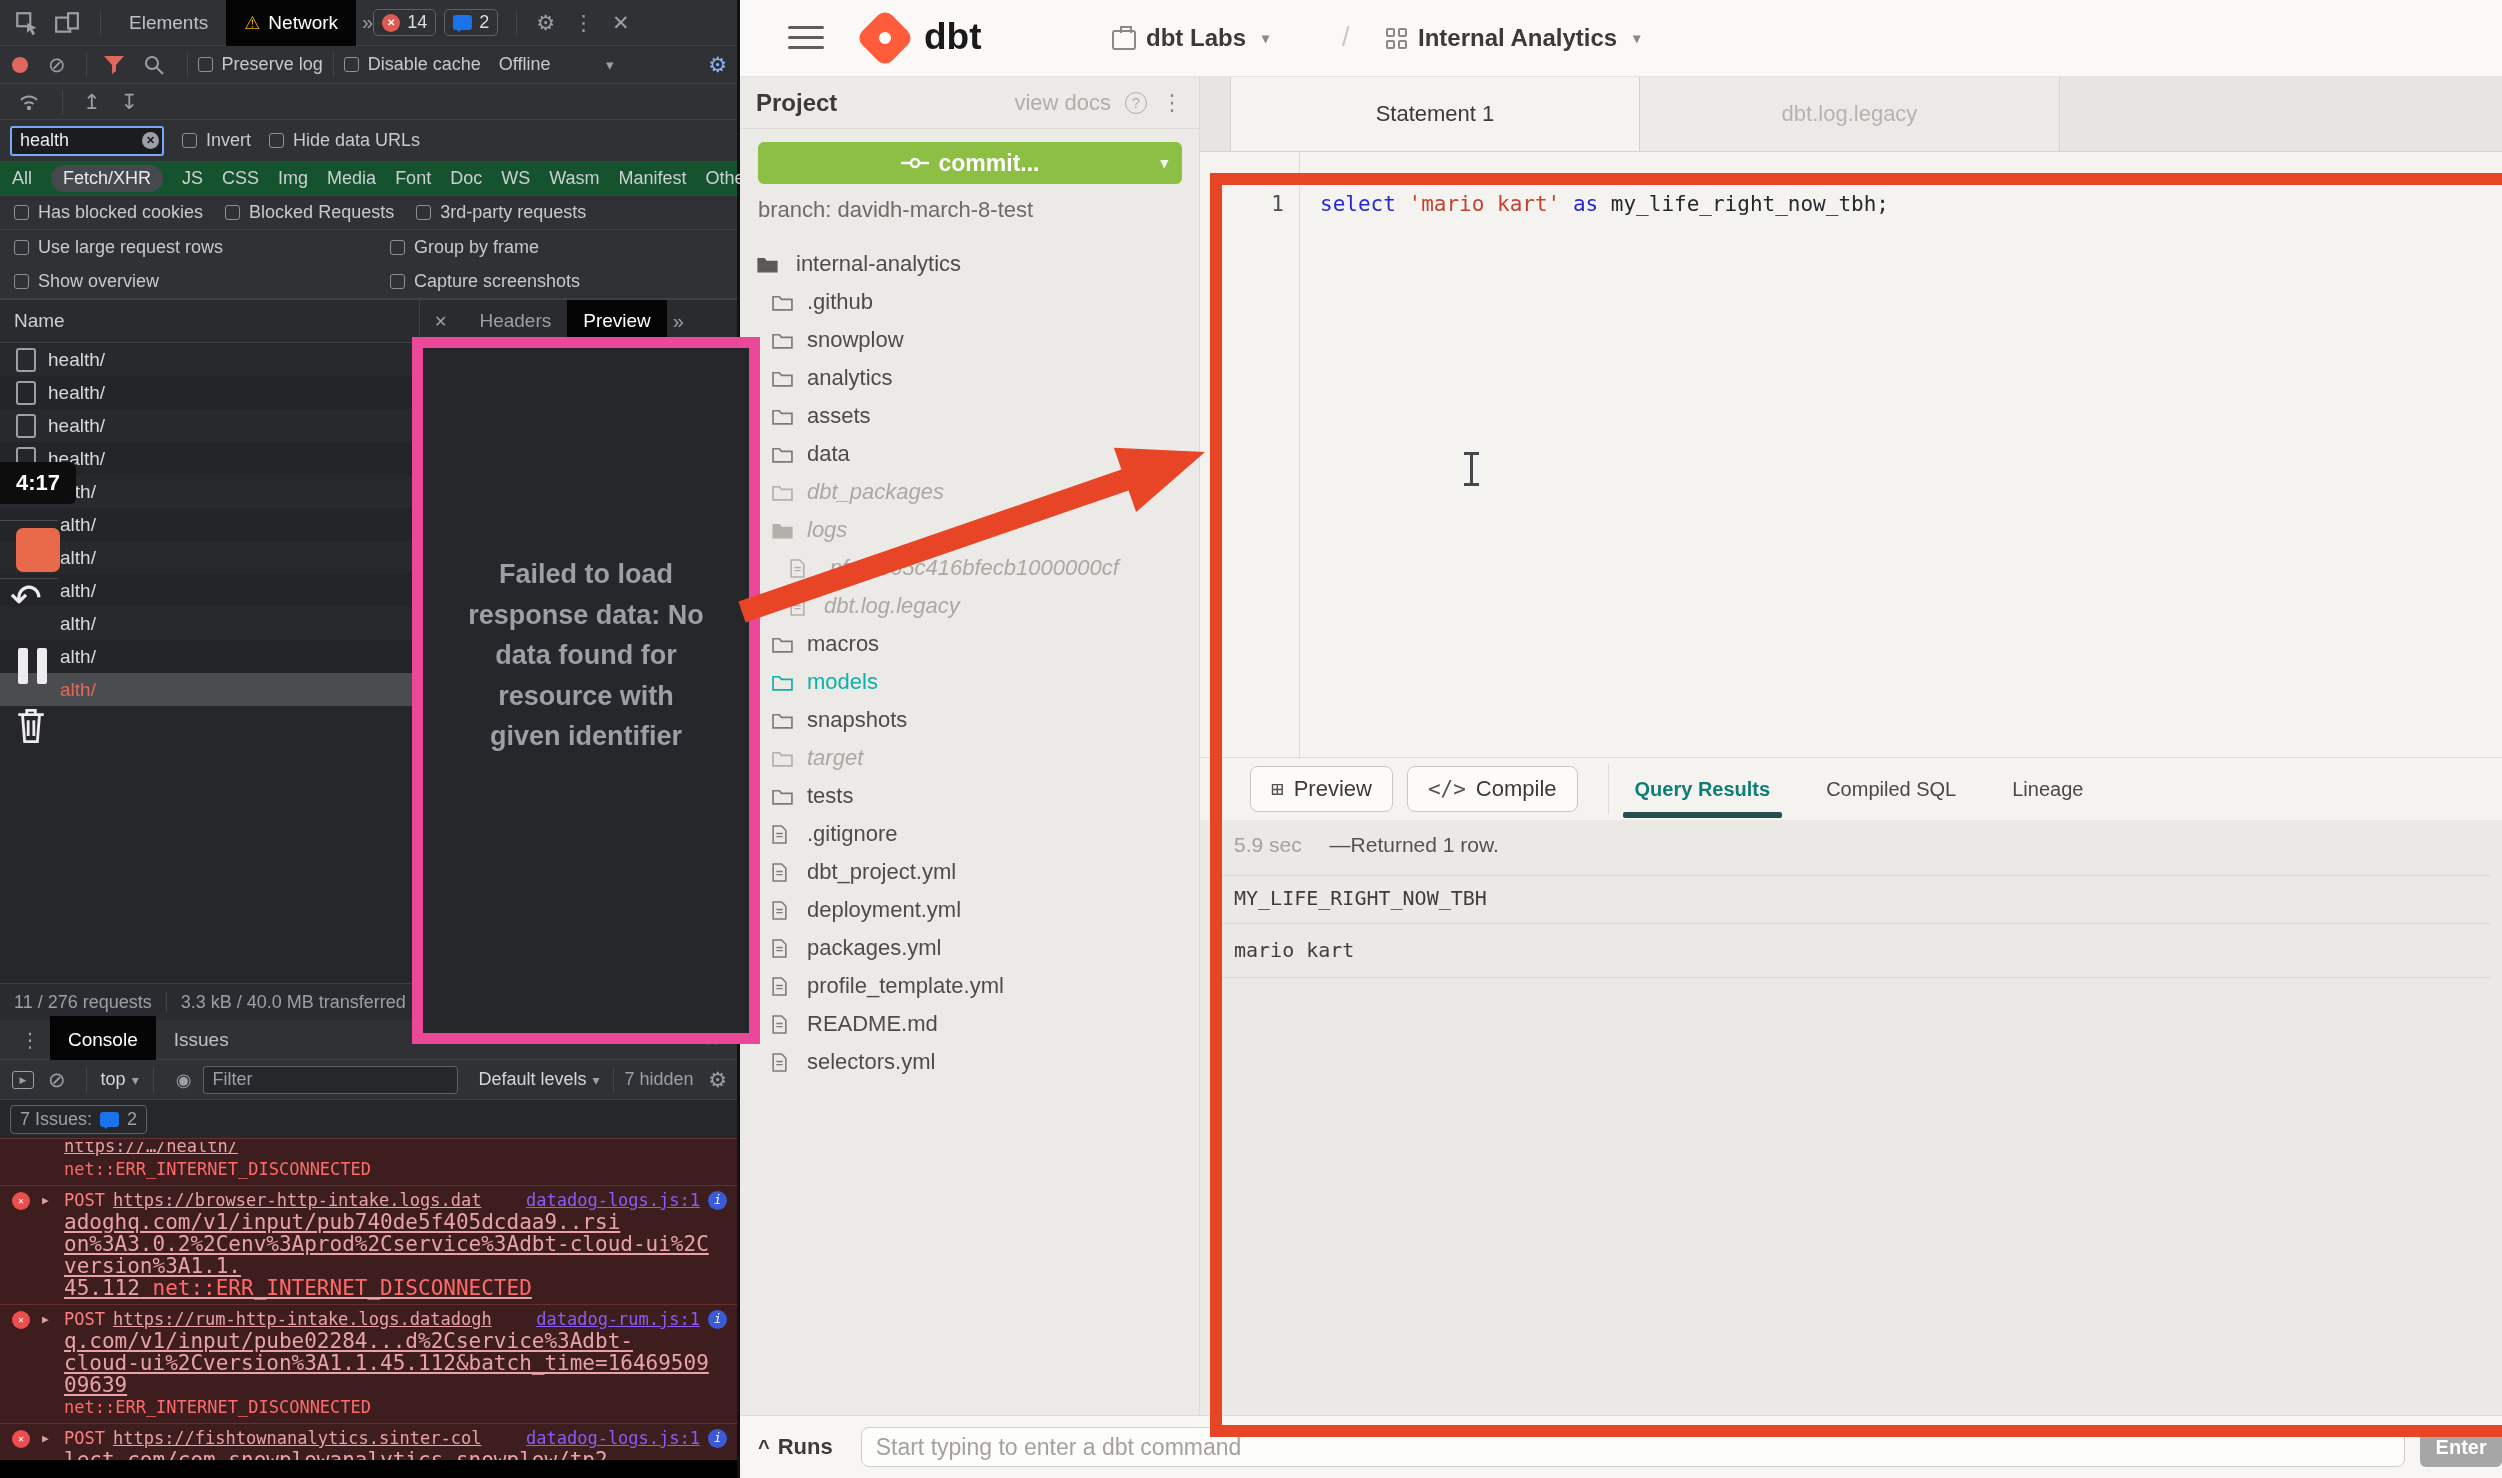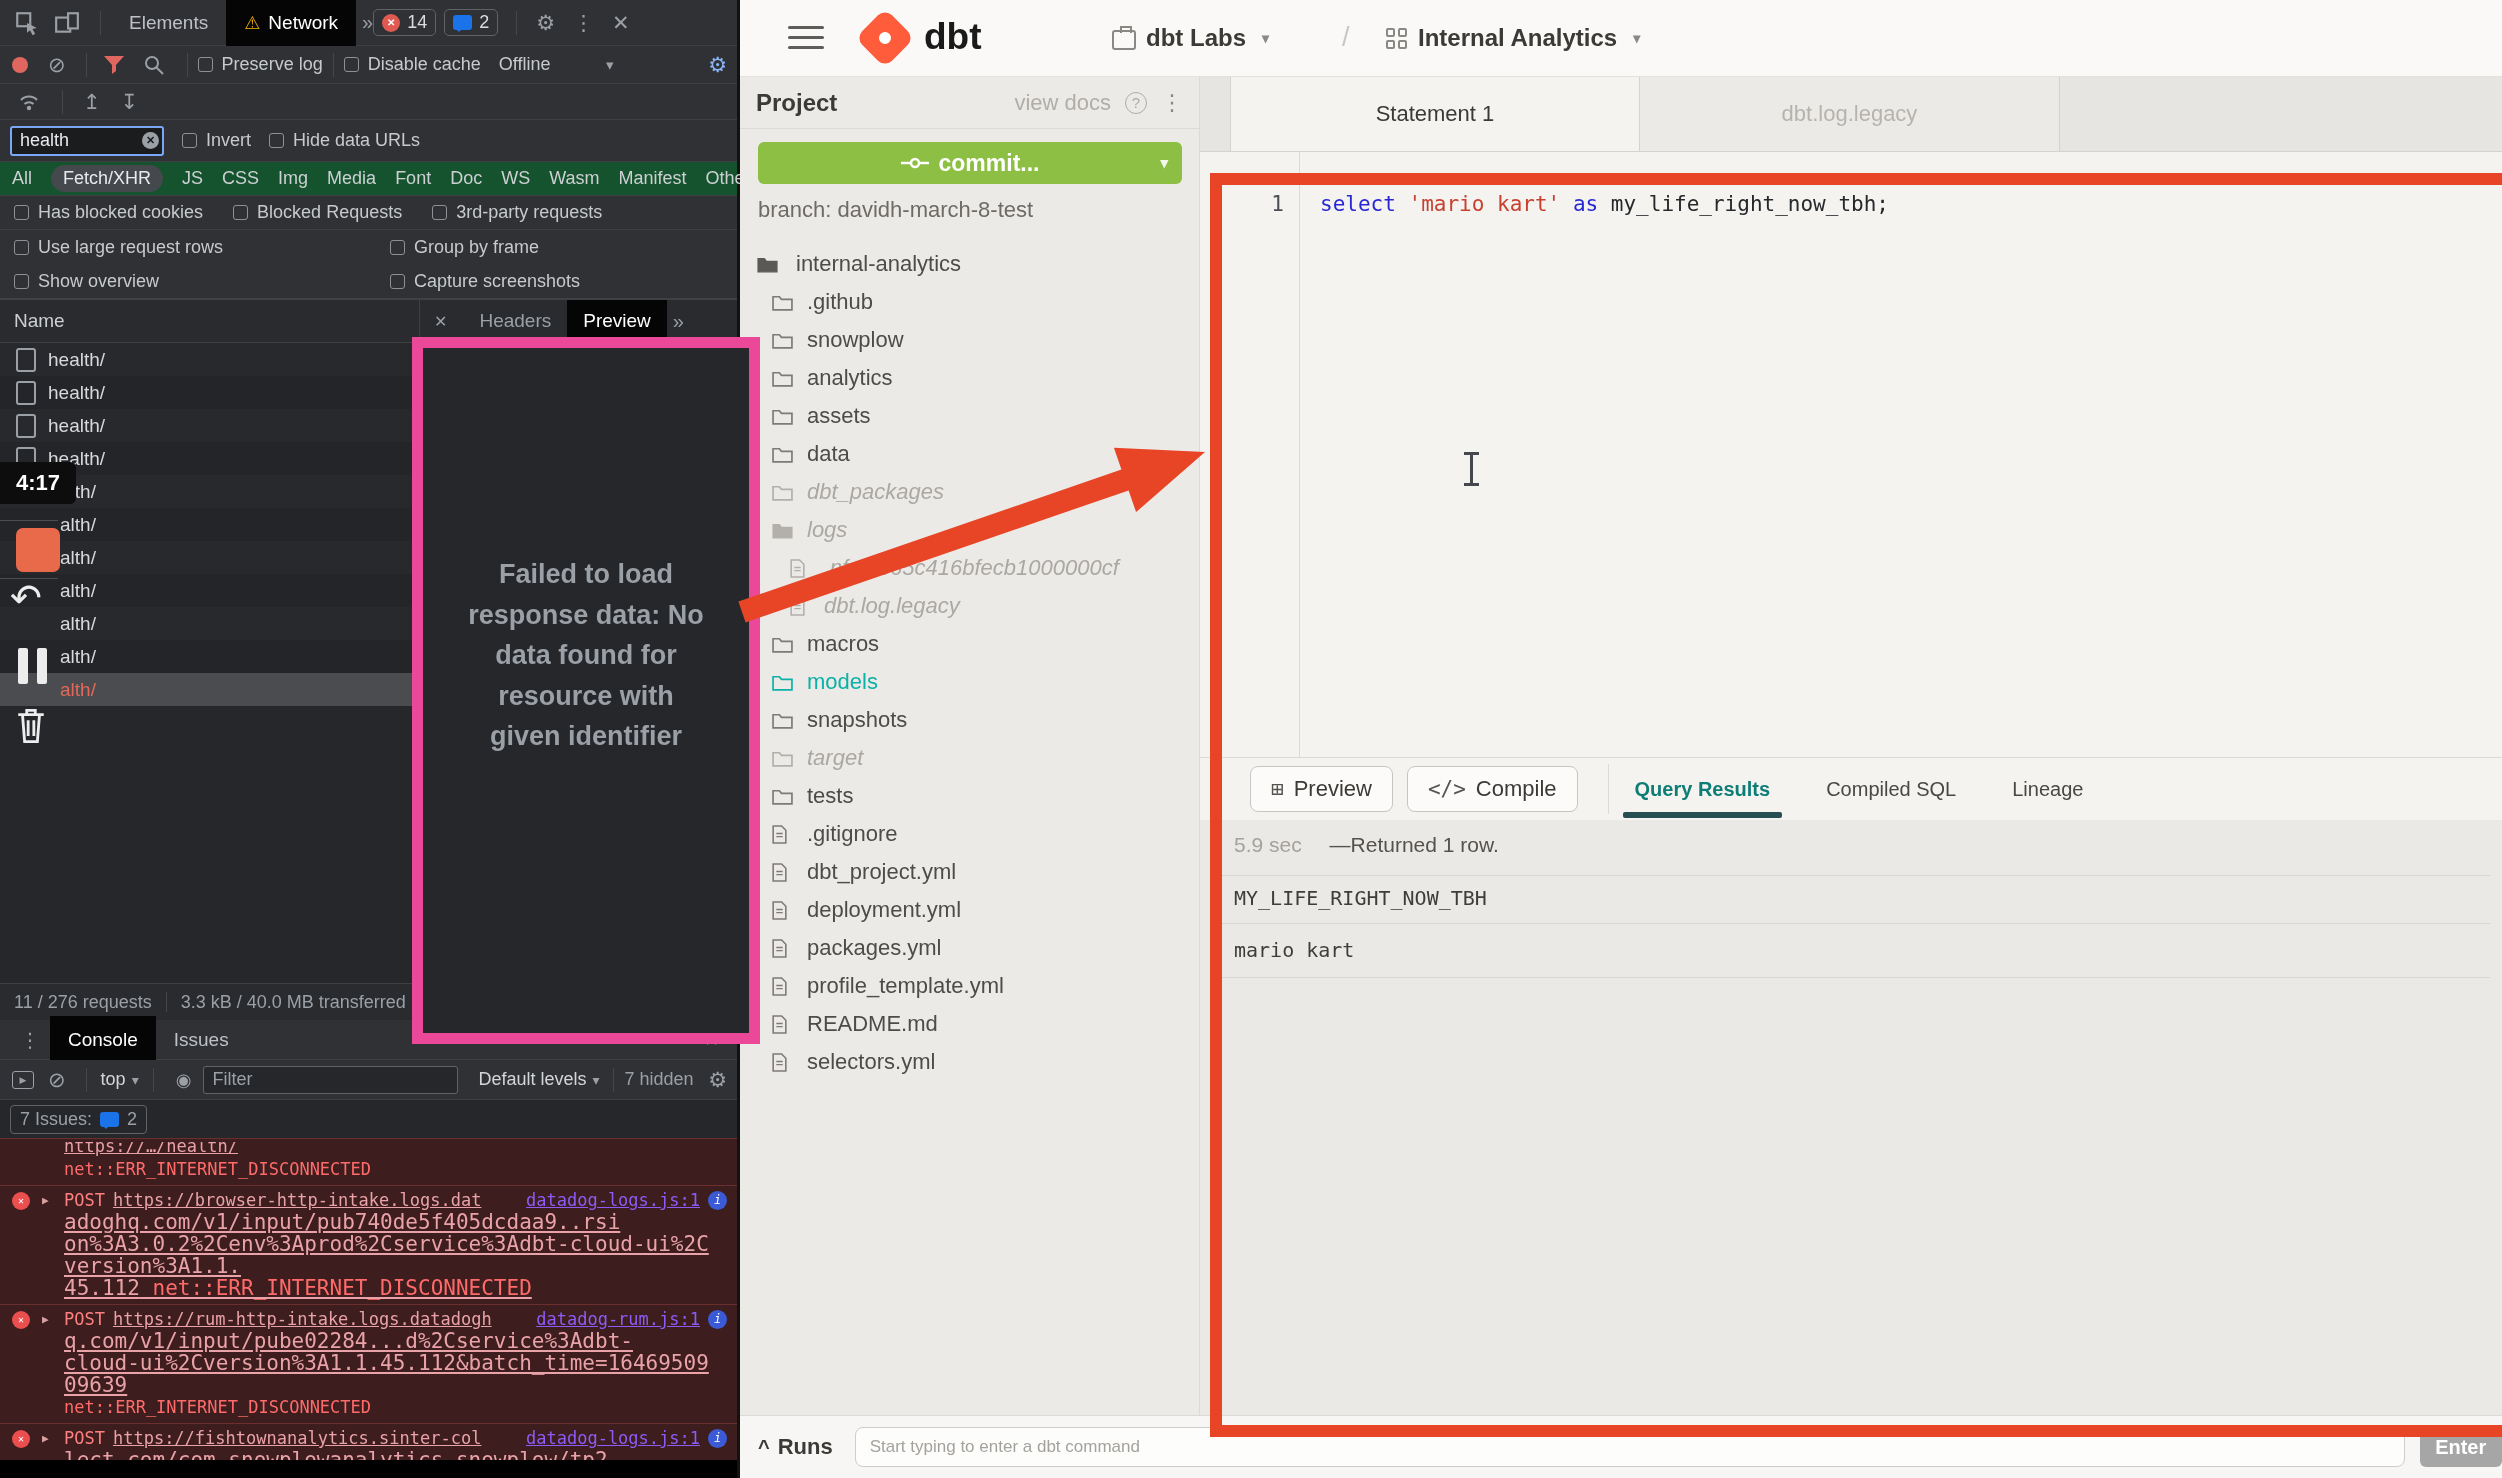--- a/index.html
+++ b/index.html
@@ -52,21 +52,21 @@
                     color:#e8eaed;font-size:18px;padding:0 26px 0 8px;outline:none;font-family:"Liberation Sans",sans-serif;}
   .clearx{position:absolute;right:5px;top:6px;width:17px;height:17px;border-radius:50%;background:#9aa0a6;
           color:#1b1c1e;font-size:11px;display:flex;align-items:center;justify-content:center;font-weight:bold;}
 
   .dt-chips{height:34px;flex:0 0 34px;background:#14532d;border-bottom:1px solid #3f4043;
             display:flex;align-items:center;padding:0 12px;gap:19px;font-size:18px;color:#cdd0d3;white-space:nowrap;}
   .chip{cursor:default;}
   .chip.active{background:#45484d;color:#e8eaed;border-radius:14px;padding:3px 12px;}
 
   .dt-opts{height:34px;flex:0 0 34px;background:#303134;display:flex;align-items:center;
-           padding:0 14px;gap:30px;position:relative;}
+           padding:0 14px;gap:22px;position:relative;}
   #optrow0{border-bottom:1px solid #3f4043;}
   #optrow1 .opt:nth-child(2),#optrow2 .opt:nth-child(2){position:absolute;left:390px;}
   #optrow2{height:36px;flex:0 0 36px;border-bottom:2px solid #3f4043;}
 
   .dt-netmain{flex:0 0 683px;display:flex;background:#26272b;}
   .namecol{width:420px;flex:0 0 420px;border-right:1px solid #3f4043;display:flex;flex-direction:column;}
   .namehdr{height:43px;flex:0 0 43px;border-bottom:1px solid #3f4043;display:flex;align-items:center;
            padding-left:14px;font-size:19px;color:#cdd0d3;background:#2a2b2f;}
   .req-row{height:33px;display:flex;align-items:center;font-size:19px;color:#d7d9db;background:#28292d;}
   .req-row.alt{background:#242529;}
@@ -202,22 +202,22 @@
   .res-area{flex:1;background:#ebe9e6;position:relative;overflow:hidden;}
   .res-status{position:absolute;left:34px;top:13px;font-size:21px;color:#55524e;}
   .res-status .dur{color:#a5a29e;margin-right:22px;}
   .res-line{position:absolute;left:22px;right:12px;height:0;border-top:1px solid #d9d7d4;}
   .res-cell{position:absolute;left:34px;font-size:20px;color:#3f3d3a;font-family:"DejaVu Sans Mono",monospace;}
 
   .dbt-footer{position:absolute;left:0;bottom:0;width:1762px;height:63px;background:#f7f6f4;
               border-top:1px solid #dcdad7;display:flex;align-items:center;z-index:10;}
   .runs{display:flex;align-items:center;gap:8px;margin-left:18px;font-size:22px;color:#3c3a37;font-weight:600;}
   .runs .chev{font-size:20px;font-weight:bold;}
-  .cmdinput{margin-left:22px;width:1550px;height:40px;border:1px solid #cfccc9;border-radius:8px;background:#fdfdfc;
-            font-size:17px;color:#55524e;padding:0 14px;font-family:"Liberation Sans",sans-serif;}
+  .cmdinput{margin-left:28px;width:1550px;height:40px;border:1px solid #cfccc9;border-radius:8px;background:#fdfdfc;
+            font-size:23px;color:#55524e;padding:0 14px;font-family:"Liberation Sans",sans-serif;}
   .cmdinput::placeholder{color:#a5a29e;}
   .enterbtn{margin-left:15px;width:82px;height:40px;background:#a6a6a6;border-radius:6px;color:#fff;
             font-size:20px;font-weight:bold;display:flex;align-items:center;justify-content:center;}
 
   
   #preview-redbox{position:absolute;left:412px;top:337px;width:326px;height:685px;border:11px solid #ec4899;
                   background:#26272b;z-index:40;display:flex;align-items:center;justify-content:center;}
   #preview-redbox .msg{width:252px;text-align:center;font-size:27px;font-weight:bold;color:#9aa0a6;
                        line-height:1.5;margin-top:-70px;}
   #editor-redbox{position:absolute;left:1210px;top:173px;width:1286px;height:1240px;border:12px solid #e84426;

